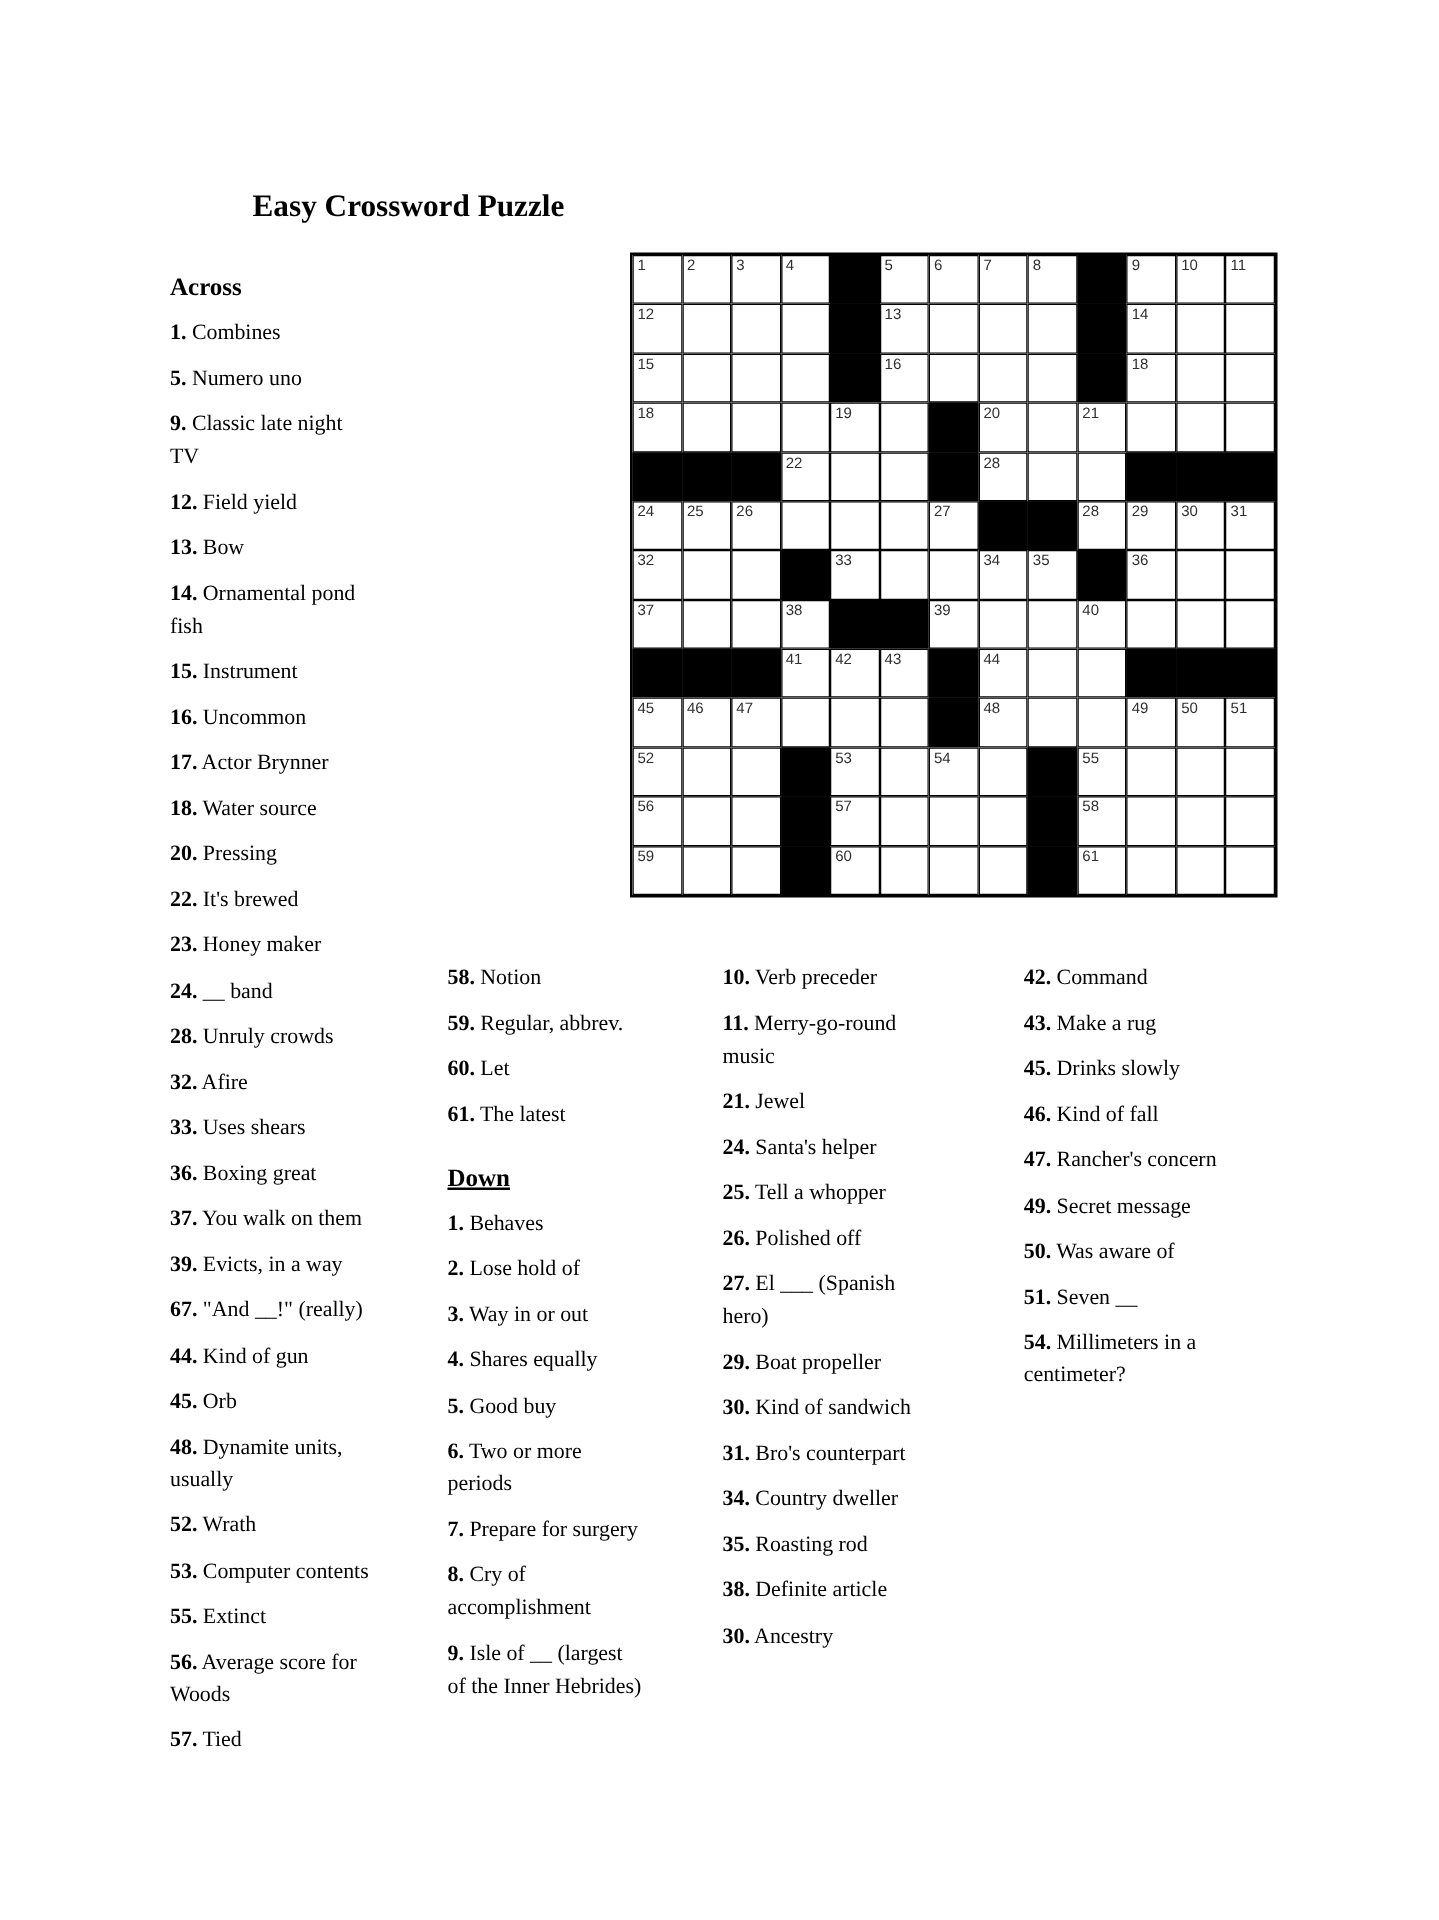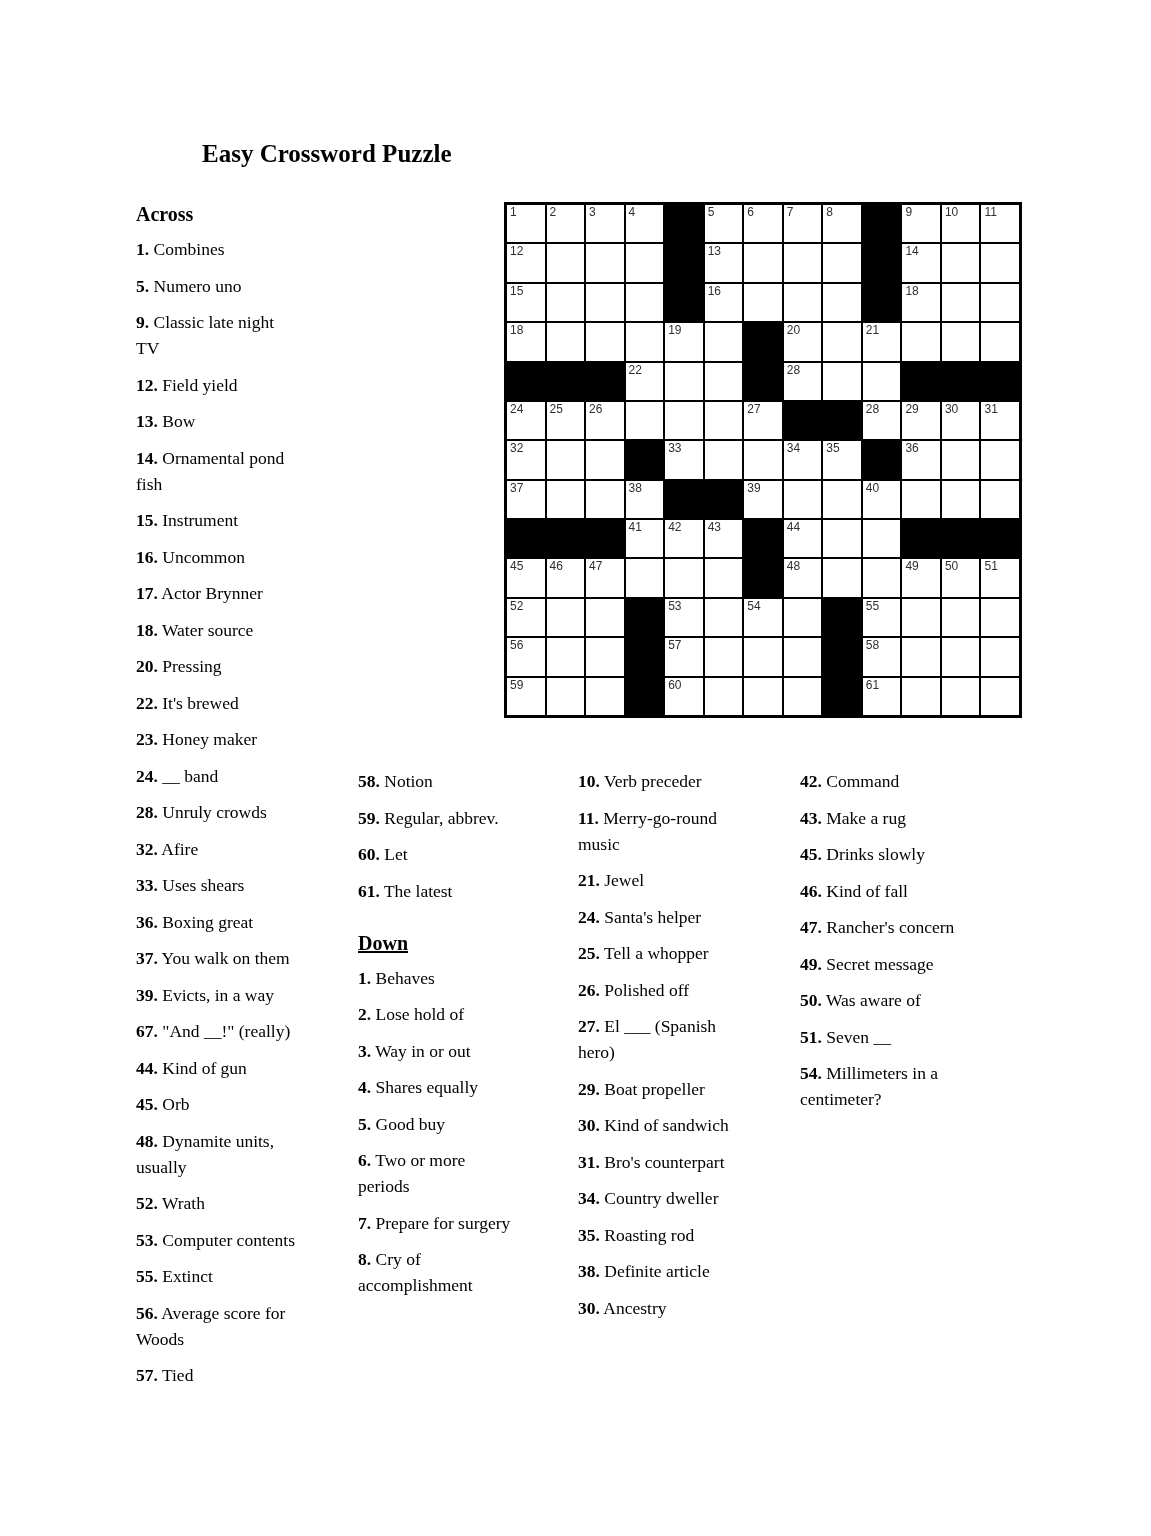--- a/index.html
+++ b/index.html
@@ -12,21 +12,21 @@
     width: 1151px;
     height: 1536px;
     background: #ffffff;
     font-family: "Liberation Serif", serif;
     color: #000000;
     overflow: hidden;
   }
   .title {
     position: absolute;
     left: 202px;
-    top: 140px;
+    top: 152px;
     margin: 0;
     font-size: 25px;
     font-weight: bold;
     font-family: "Liberation Serif", serif;
     white-space: nowrap;
   }
   
   .grid {
     position: absolute;
     left: 504px;
@@ -60,26 +60,26 @@
   }
   
   .clue-col {
     position: absolute;
     font-size: 17.5px;
     line-height: 26px;
   }
   .col1 { left: 136px; top: 201px; width: 205px; }
   .col2 { left: 358px; top: 768px; width: 204px; }
   .col3 { left: 578px; top: 768px; width: 208px; }
-  .col4 { left: 800px; top: 768px; width: 214px; }
+  .col4 { left: 819px; top: 768px; width: 214px; }
   .heading {
     font-size: 20px;
     font-weight: bold;
     line-height: 26px;
-    margin: 0 0 9px 0;
+    margin: 16px 0 9px 0;
   }
   .clue-col .heading:not(:first-child) {
     margin-top: 26px;
     text-decoration: underline;
   }
   .clue {
     margin: 0 0 10.5px 0;
     white-space: pre-line;
   }
   .clue .cnum {
@@ -429,20 +429,22 @@
       <div class="clue"><span class="cnum">1.</span> Behaves</div>
       <div class="clue"><span class="cnum">2.</span> Lose hold of</div>
       <div class="clue"><span class="cnum">3.</span> Way in or out</div>
       <div class="clue"><span class="cnum">4.</span> Shares equally</div>
       <div class="clue"><span class="cnum">5.</span> Good buy</div>
       <div class="clue"><span class="cnum">6.</span> Two or more
 periods</div>
       <div class="clue"><span class="cnum">7.</span> Prepare for surgery</div>
       <div class="clue"><span class="cnum">8.</span> Cry of
 accomplishment</div>
+      <div class="clue"><span class="cnum">9.</span> Isle of __ (largest
+of the Inner Hebrides)</div>
     </div>
   <div class="clue-col col3">
       <div class="clue"><span class="cnum">10.</span> Verb preceder</div>
       <div class="clue"><span class="cnum">11.</span> Merry-go-round
 music</div>
       <div class="clue"><span class="cnum">21.</span> Jewel</div>
       <div class="clue"><span class="cnum">24.</span> Santa's helper</div>
       <div class="clue"><span class="cnum">25.</span> Tell a whopper</div>
       <div class="clue"><span class="cnum">26.</span> Polished off</div>
       <div class="clue"><span class="cnum">27.</span> El ___ (Spanish

